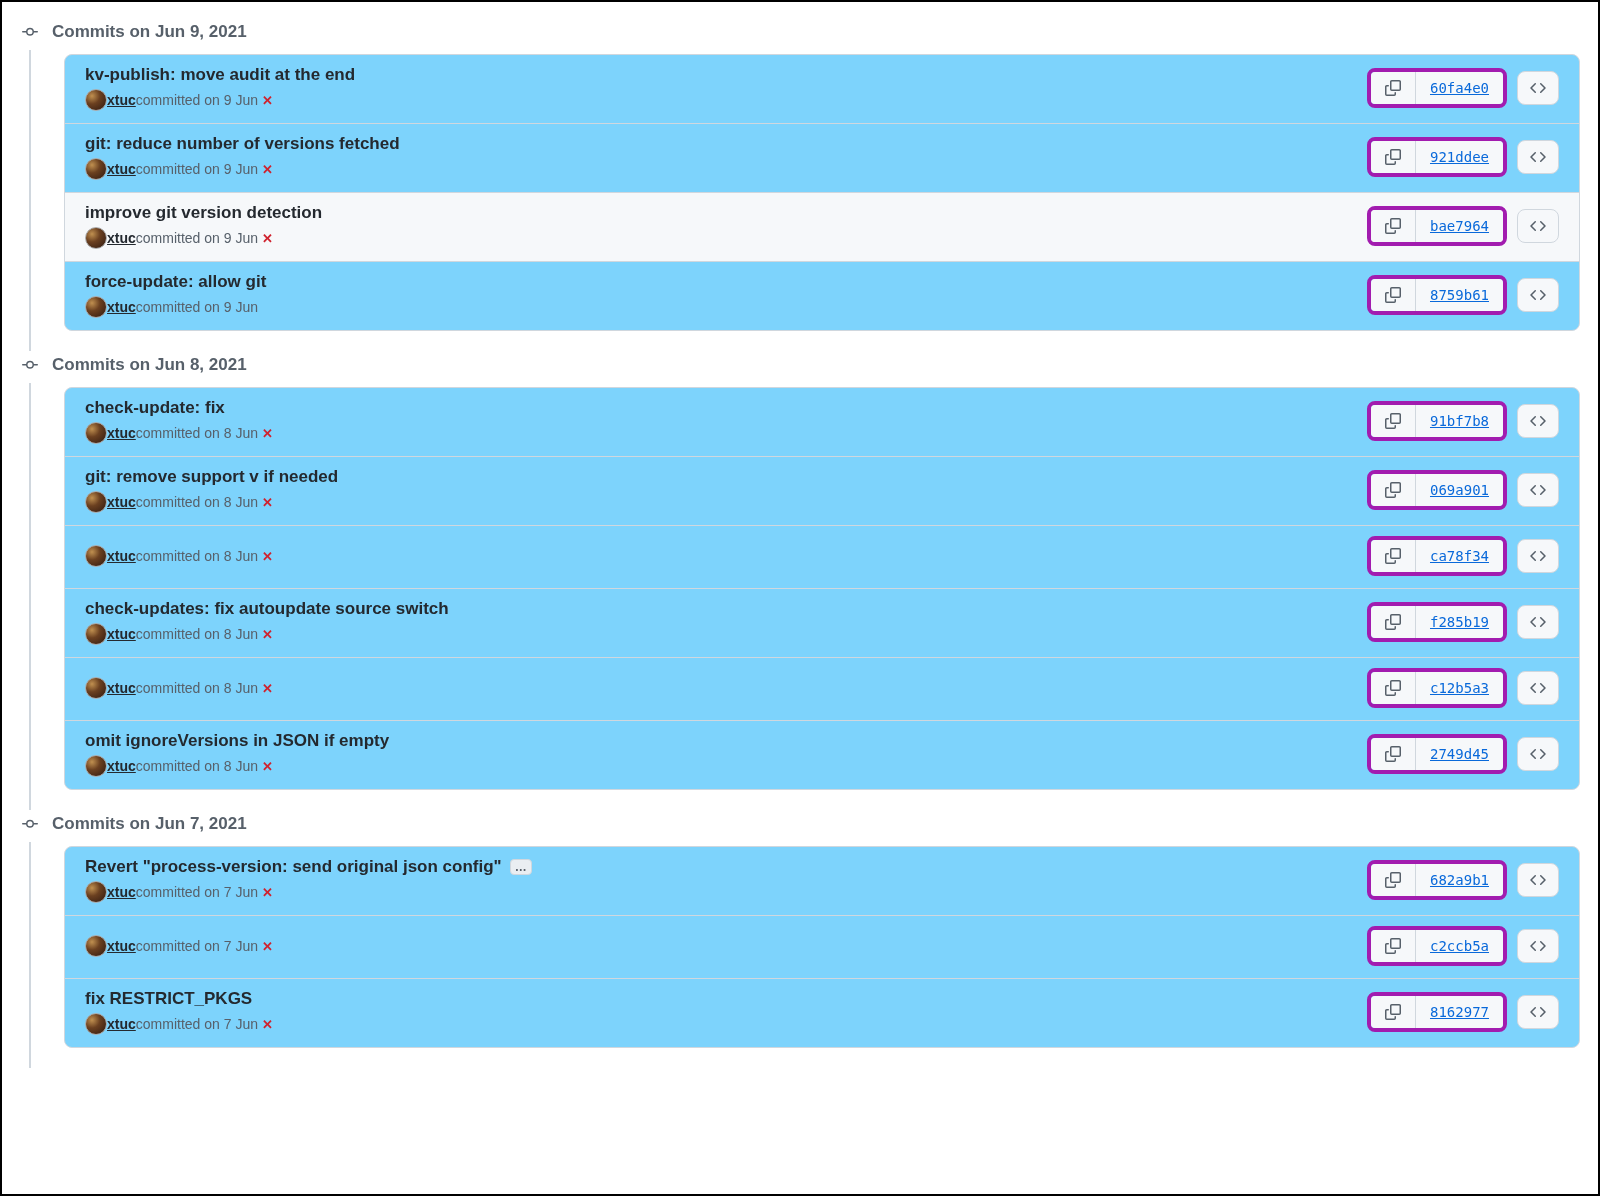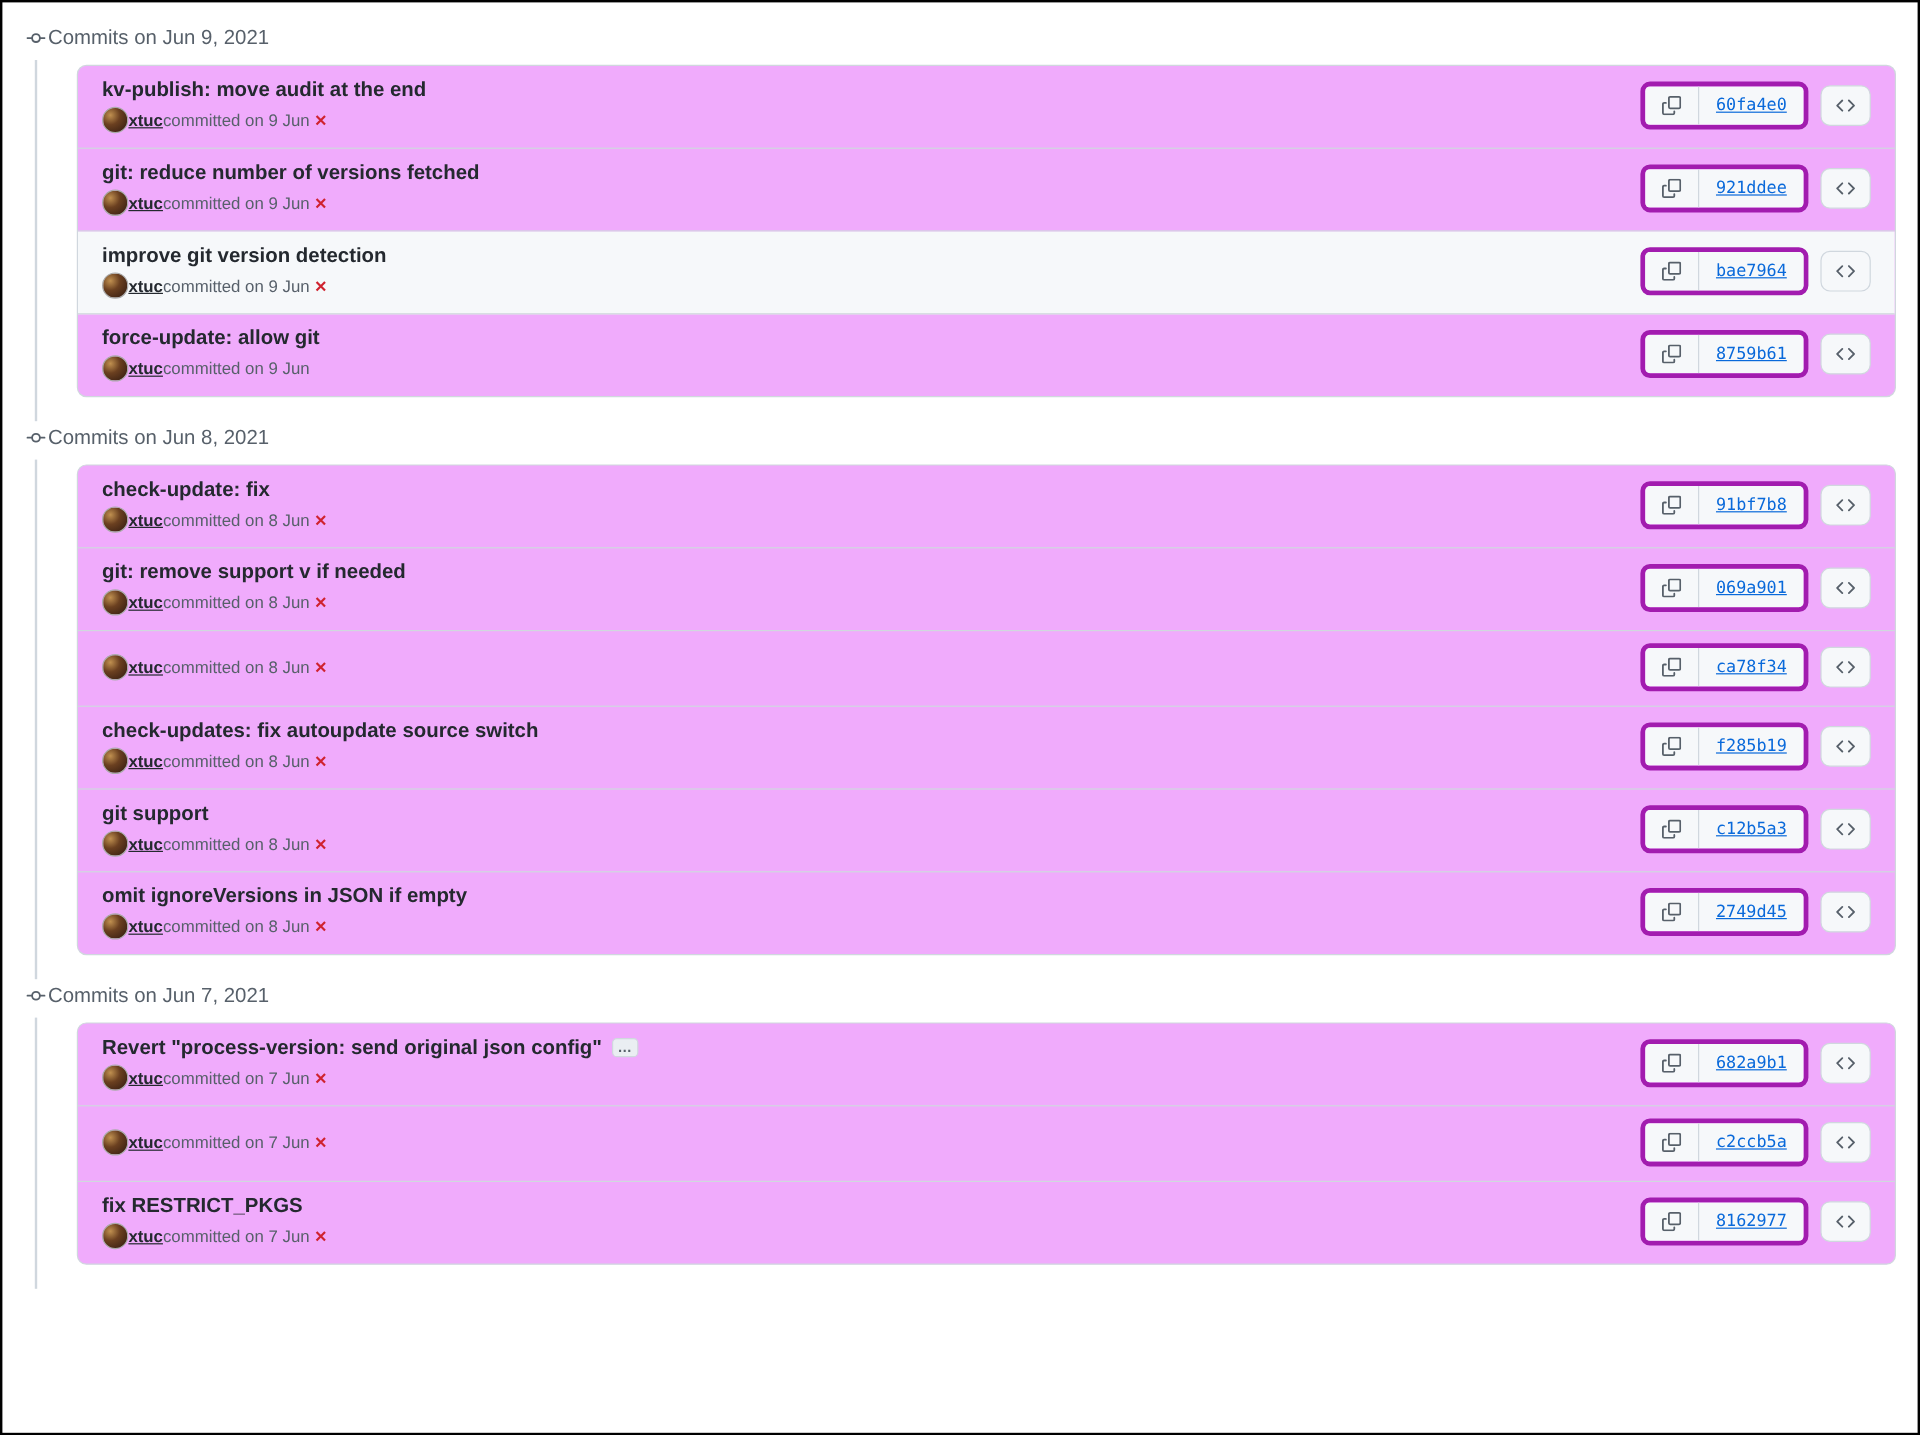--- a/index.html
+++ b/index.html
@@ -29,31 +29,31 @@
     width: 20px;
     height: 20px;
     display: flex;
     align-items: center;
     justify-content: center;
     color: #57606a;
     flex-shrink: 0;
   }
   .timeline-icon svg { width: 16px; height: 16px; }
   .timeline-title {
-    margin-left: 0;
+    margin-left: 12px;
     color: #57606a;
     font-size: 17px;
-    font-weight: 400;
+    font-weight: 700;
   }
   .commit-list {
     margin-left: 44px;
     border: 1px solid #d0d7de;
     border-radius: 8px;
     overflow: hidden;
-    background: #f0abfc;
+    background: #7dd3fc;
     margin-bottom: 24px;
   }
   .timeline-line {
     position: absolute;
     left: 9px;
     top: 28px;
     bottom: -20px;
     width: 2px;
     background: #d0d7de;
   }
@@ -397,23 +397,20 @@
             </div>
             <a href="#" class="btn single">
               <svg class="octicon" viewBox="0 0 16 16" width="16" height="16">
                 <path fill-rule="evenodd" d="M4.72 3.22a.75.75 0 011.06 1.06L2.06 8l3.72 3.72a.75.75 0 11-1.06 1.06L.47 8.53a.75.75 0 010-1.06l4.25-4.25zm6.56 0a.75.75 0 10-1.06 1.06L13.94 8l-3.72 3.72a.75.75 0 101.06 1.06l4.25-4.25a.75.75 0 000-1.06l-4.25-4.25z"></path>
               </svg>
             </a>
           </div>
         </div>
         <div class="commit-row">
           <div class="commit-main">
-            <div class="commit-title">
-              <a href="#">git support</a>
-            </div>
             <div class="commit-meta">
               <span class="avatar"></span>
               <a href="#" class="author">xtuc</a>
               <span>committed on 8 Jun</span>
               <span class="x-icon">✕</span>
             </div>
           </div>
           <div class="commit-actions">
             <div class="btn-group">
               <button class="btn">

